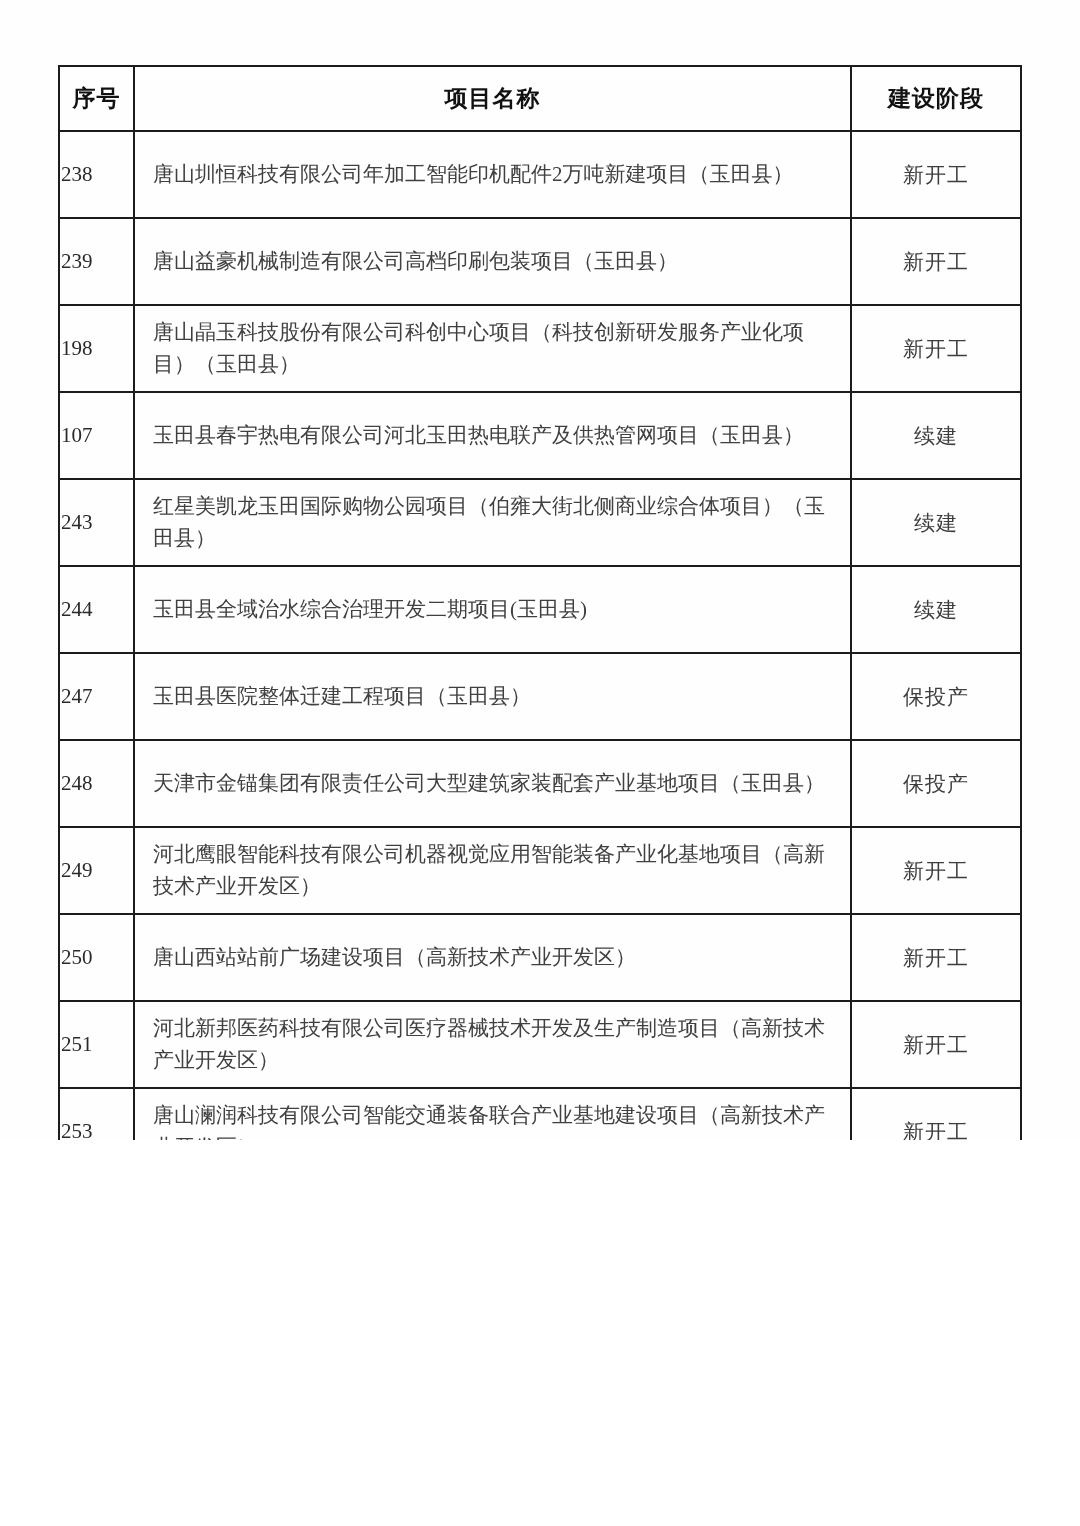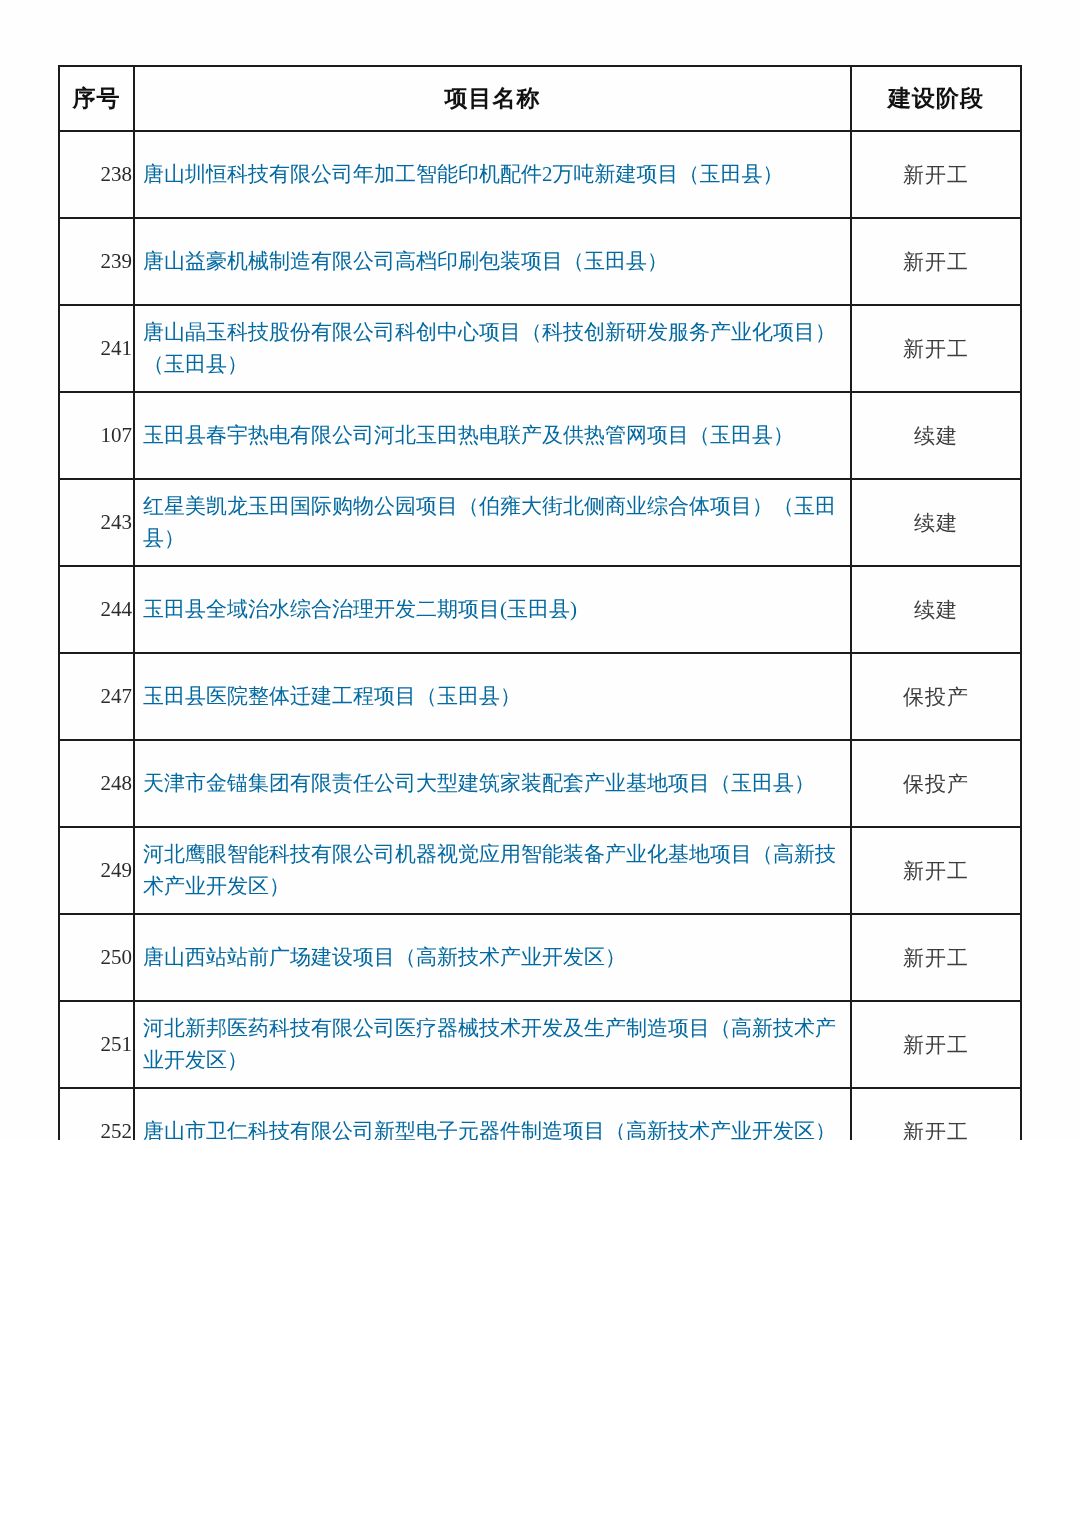--- a/index.html
+++ b/index.html
@@ -39,30 +39,30 @@
     font-weight: bold;
     text-align: center;
     color: #111111;
     letter-spacing: 1px;
   }
   .project-table td {
     height: 69px;
     font-size: 21px;
   }
   td.cell-no {
-    text-align: right;
+    text-align: left;
     font-size: 21px;
     color: #2a2a2a;
     font-family: "Liberation Serif", serif;
   }
   td.cell-name {
     text-align: left;
-    padding: 8px 14px 8px 8px;
+    padding: 8px 14px 8px 18px;
     line-height: 1.5;
-    color: #0369a1;
+    color: #404040;
   }
   td.cell-stage {
     text-align: center;
     color: #3d3d3d;
     letter-spacing: 1px;
   }
   .page-footer {
     position: absolute;
     left: 0;
     top: 1455px;
@@ -99,21 +99,21 @@
     </tr>
 
     <tr>
       <td class="cell-no">239</td>
       <td class="cell-name">唐山益豪机械制造有限公司高档印刷包装项目（玉田县）</td>
       <td class="cell-stage">新开工</td>
     </tr>
 
 
     <tr>
-      <td class="cell-no">241</td>
+      <td class="cell-no">198</td>
       <td class="cell-name">唐山晶玉科技股份有限公司科创中心项目（科技创新研发服务产业化项目）（玉田县）</td>
       <td class="cell-stage">新开工</td>
     </tr>
 
     <tr>
       <td class="cell-no">107</td>
       <td class="cell-name">玉田县春宇热电有限公司河北玉田热电联产及供热管网项目（玉田县）</td>
       <td class="cell-stage">续建</td>
     </tr>
 
@@ -154,25 +154,20 @@
       <td class="cell-name">唐山西站站前广场建设项目（高新技术产业开发区）</td>
       <td class="cell-stage">新开工</td>
     </tr>
 
     <tr>
       <td class="cell-no">251</td>
       <td class="cell-name">河北新邦医药科技有限公司医疗器械技术开发及生产制造项目（高新技术产业开发区）</td>
       <td class="cell-stage">新开工</td>
     </tr>
 
-    <tr>
-      <td class="cell-no">252</td>
-      <td class="cell-name">唐山市卫仁科技有限公司新型电子元器件制造项目（高新技术产业开发区）</td>
-      <td class="cell-stage">新开工</td>
-    </tr>
 
     <tr>
       <td class="cell-no">253</td>
       <td class="cell-name">唐山澜润科技有限公司智能交通装备联合产业基地建设项目（高新技术产业开发区）</td>
       <td class="cell-stage">新开工</td>
     </tr>
 
     <tr>
       <td class="cell-no">254</td>
       <td class="cell-name">唐山诚达养老产业有限公司桃源居养老中心项目（高新技术产业开发区）</td>

